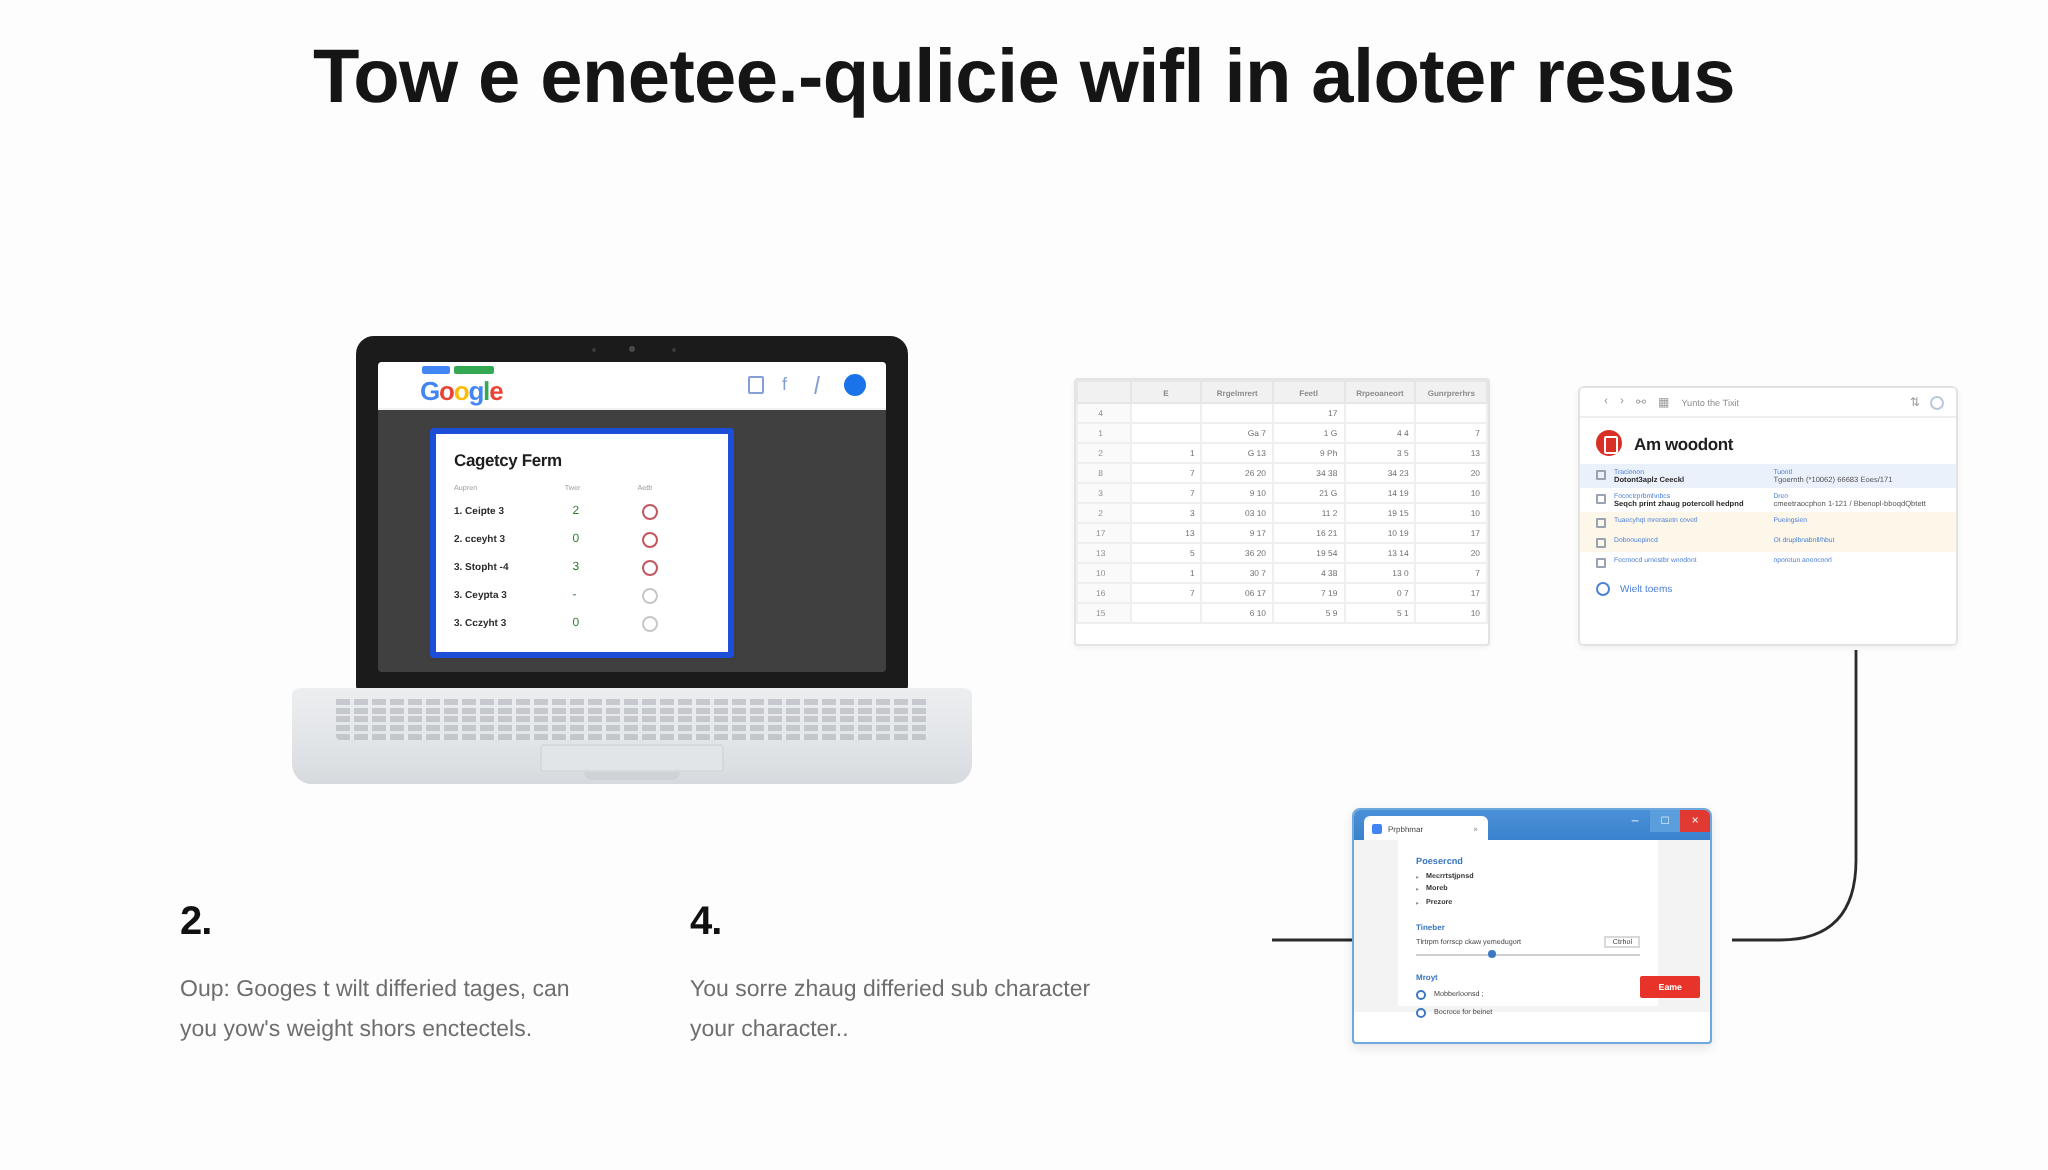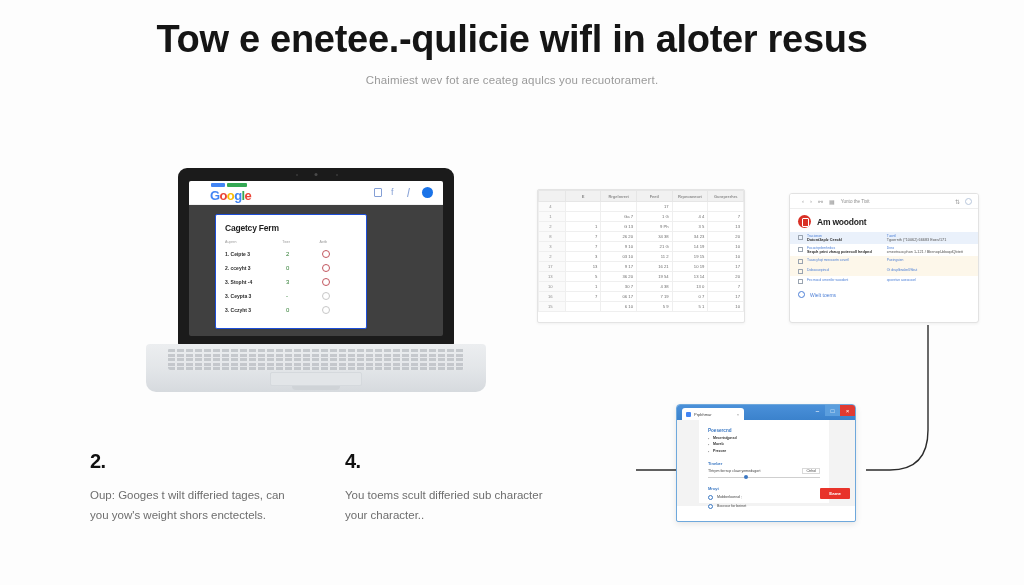--- a/index.html
+++ b/index.html
@@ -63,21 +63,21 @@
   .g-logo span:nth-child(6){color:#ea4335}
   .g-actions { position: absolute; right: 10px; top: 6px; display: flex; align-items: center; gap: 9px; }
   .g-ic { width: 8px; height: 9px; opacity: .75; }
   .g-ic.f1 { border: 1.2px solid #5b7fc7; border-radius: 1px; }
   .g-ic.f2 { color: #5b7fc7; font-size: 9px; line-height: 9px; border: 0; }
   .g-ic.f3 { border-left: 1.2px solid #5b7fc7; transform: skewX(-12deg); width: 5px; }
   .g-avatar { width: 11px; height: 11px; border-radius: 50%; background: #1a73e8; }
 
   .form-card {
     position: absolute; left: 26px; top: 33px; width: 152px; height: 115px;
-    background: #fff; border: 1px solid #1d4ed8; border-radius: 2px;
+    background: #fff; border: 3px solid #1d4ed8; border-radius: 2px;
     padding: 8px 9px;
     box-shadow: 0 1px 2px rgba(0,0,0,.04);
   }
   .form-title { font-size: 8.5px; font-weight: 700; color: #1e1e1e; letter-spacing: -.2px; filter: blur(.25px); }
   .form-head { display: flex; margin-top: 7px; font-size: 3.6px; color: #9b9b9b; filter: blur(.3px); }
   .form-head .c1 { width: 58px; }
   .form-head .c2 { width: 38px; }
   .form-head .c3 { width: 38px; }
   .form-row { display: flex; align-items: center; margin-top: 6px; }
   .fr-label { width: 58px; font-size: 5px; color: #2b2b2b; font-weight: 600; filter: blur(.3px); }
@@ -231,21 +231,20 @@
   .cap-body { margin-top: 12px; font-size: 11.5px; line-height: 20px; color: #6e6e6e; filter: blur(.3px); }
   .cap1 { left: 90px; top: 450px; }
   .cap2 { left: 345px; top: 450px; }
 </style>
 </head>
 <body>
 
 <div class="stage">
 
   <div class="hero-title">Tow e enetee.-qulicie wifl in aloter resus</div>
-  <div class="hero-sub">Chaimiest wev fot are ceateg aqulcs you recuotoramert.</div>
 
   <svg class="connectors" viewBox="0 0 1024 585">
     <path d="M928,325 L928,430 Q928,470 890,470 L866,470" fill="none" stroke="#2b2b2b" stroke-width="1.4"></path>
     <path d="M636,470 L676,470" fill="none" stroke="#2b2b2b" stroke-width="1.4"></path>
   </svg>
 
   <div class="laptop">
     <div class="lid">
       <div class="lid-cam"></div>
       <div class="lid-dot-l"></div>
@@ -555,16 +554,16 @@
       <div class="bw-btn">Eame</div>
     </div>
   </div>
 
   <div class="cap cap1">
     <div class="cap-num">2.</div>
     <div class="cap-body">Oup: Googes t wilt differied tages, can you yow's weight shors enctectels.</div>
   </div>
   <div class="cap cap2">
     <div class="cap-num">4.</div>
-    <div class="cap-body">You toems scult differied sub character your character..</div>
+    <div class="cap-body">You sorre zhaug differied sub character your character..</div>
   </div>
 
 </div>
 
 </body></html>

